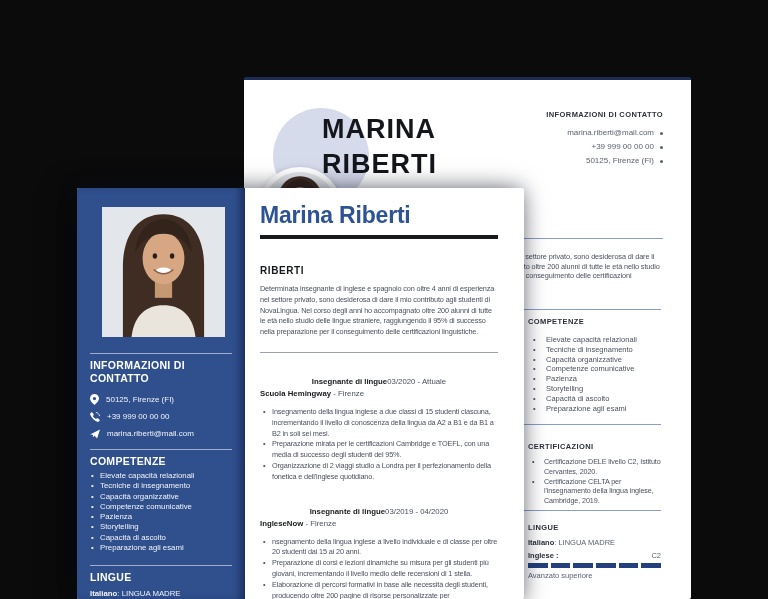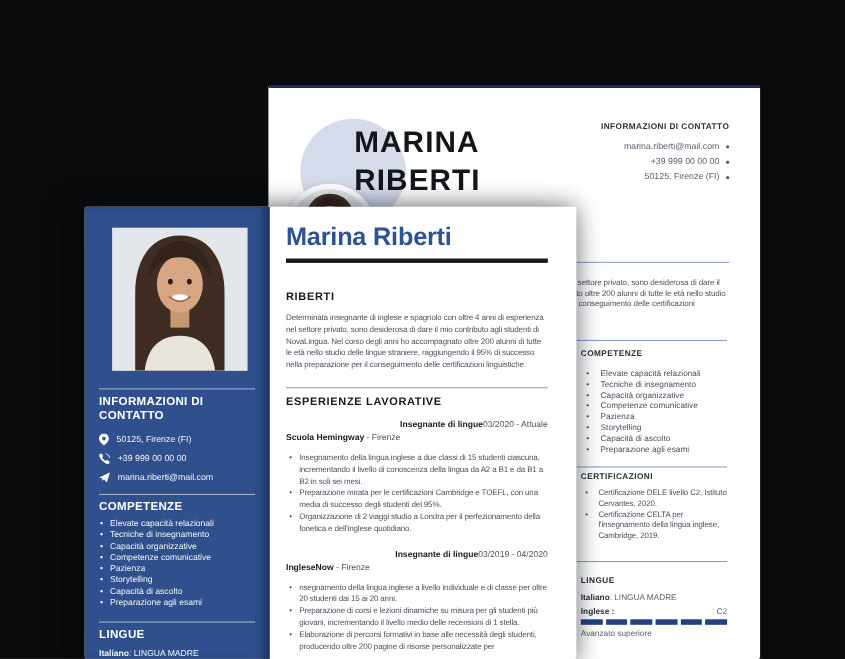--- a/index.html
+++ b/index.html
@@ -24,21 +24,21 @@
   .bdiv2{ top:229px; left:280px; right:30px; }
   .bdiv3{ top:344px; left:280px; right:30px; }
   .bdiv4{ top:430px; left:280px; right:30px; }
   .bd-profile{ position:absolute; left:30px; right:28px; top:172px; font-size:7.3px; letter-spacing:-0.1px; line-height:9.7px; color:#4a505e; }
   .bd-col{ position:absolute; left:284px; width:133px; }
   .bd-sec-h{ font-size:7.5px; font-weight:700; color:#2b303c; letter-spacing:.4px; line-height:8px; }
   .bd-comp{ top:238px; }
   .bd-comp ul{ list-style:none; margin-top:9px; }
   .bd-comp li{ position:relative; padding-left:18px; font-size:7.5px; line-height:9.8px; color:#4a505e; }
   .bd-comp li::before{ content:"•"; position:absolute; left:5px; color:#4a505e; }
-  .bd-cert{ top:349px; }
+  .bd-cert{ top:363px; }
   .bd-cert ul{ list-style:none; margin-top:6px; }
   .bd-cert li{ position:relative; padding-left:16px; font-size:7.2px; letter-spacing:-0.1px; line-height:9.8px; color:#4a505e; }
   .bd-cert li::before{ content:"•"; position:absolute; left:4px; color:#4a505e; }
   .bd-lang{ top:444px; }
   .bd-lang-native{ margin-top:7px; font-size:7.5px; line-height:8px; }
   .b-label{ font-weight:700; color:#2b303c; }
   .b-val{ color:#5a6170; }
   .bd-lang-row{ margin-top:5px; display:flex; justify-content:space-between; align-items:baseline; font-size:7.5px; line-height:8px; }
   .segbar{ margin-top:3px; display:flex; gap:3px; height:5px; }
   .segbar span{ flex:1; background:#24407f; }
@@ -70,21 +70,21 @@
 
   .main{ position:absolute; left:168px; top:0; right:0; bottom:0; padding:14px 26px 0 15px; }
   .fd-title{ font-size:23px; line-height:26px; font-weight:800; color:#2d5295; letter-spacing:-0.2px; }
   .fd-rule{ margin-top:7px; height:4px; background:#17191d; }
   .fd-sec-h{ font-size:10px; font-weight:800; color:#17191d; letter-spacing:.6px; line-height:11px; }
   .fd-profilo-h{ margin-top:26px; }
   .fd-body{ font-size:7.3px; letter-spacing:-0.15px; line-height:10.8px; color:#4a505e; }
   .fd-para{ margin-top:8px; }
   .fd-hr{ margin-top:14px; height:1px; background:#9aa1ab; }
   .fd-esp-h{ margin-top:7px; }
-  .job-row{ margin-top:10px; display:flex; justify-content:flex-end; align-items:baseline; font-size:7.8px; line-height:10px; }
+  .job-row{ margin-top:24px; display:flex; justify-content:center; align-items:baseline; font-size:7.8px; line-height:10px; }
   .job-role{ font-weight:700; color:#17191d; }
   .job-dates{ color:#4a505e; }
   .job-co{ margin-top:2px; font-size:7.8px; line-height:10px; color:#4a505e; }
   .job-co b{ color:#17191d;text-align:right; }
   .job-ul{ list-style:none; margin-top:8px; }
   .job-ul li{ position:relative; padding-left:12px; font-size:7.3px; letter-spacing:-0.15px; line-height:10.8px; color:#4a505e; }
   .job-ul li::before{ content:"•"; position:absolute; left:3px; color:#4a505e; }
   .job2{ margin-top:12px; }
 </style>
 </head>
@@ -250,21 +250,20 @@
   </div>
 
   <div class="main">
     <div class="fd-title">Marina Riberti</div>
     <div class="fd-rule"></div>
 
     <div class="fd-sec-h fd-profilo-h">RIBERTI</div>
     <div class="fd-body fd-para">Determinata insegnante di inglese e spagnolo con oltre 4 anni di esperienza nel settore privato, sono desiderosa di dare il mio contributo agli studenti di NovaLingua. Nel corso degli anni ho accompagnato oltre 200 alunni di tutte le età nello studio delle lingue straniere, raggiungendo il 95% di successo nella preparazione per il conseguimento delle certificazioni linguistiche.</div>
 
     <div class="fd-hr"></div>
-    <div class="fd-sec-h fd-esp-h">ESPERIENZE LAVORATIVE</div>
 
     <div>
       <div class="job-row">
         <span class="job-role">Insegnante di lingue</span>
         <span class="job-dates">03/2020 - Attuale</span>
       </div>
       <div class="job-co"><b>Scuola Hemingway</b><span> - Firenze</span></div>
       <ul class="job-ul">
         <li>Insegnamento della lingua inglese a due classi di 15 studenti ciascuna, incrementando il livello di conoscenza della lingua da A2 a B1 e da B1 a B2 in soli sei mesi.</li>
         <li>Preparazione mirata per le certificazioni Cambridge e TOEFL, con una media di successo degli studenti del 95%.</li>

